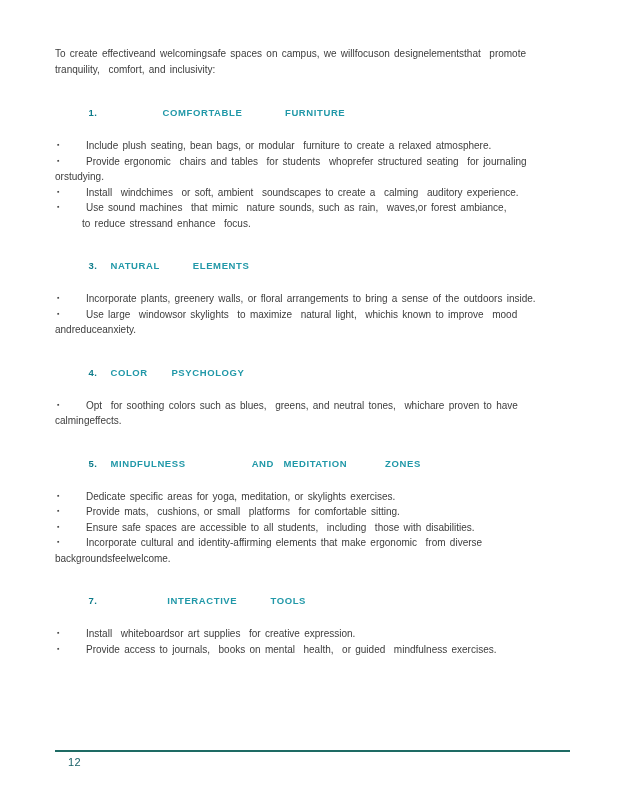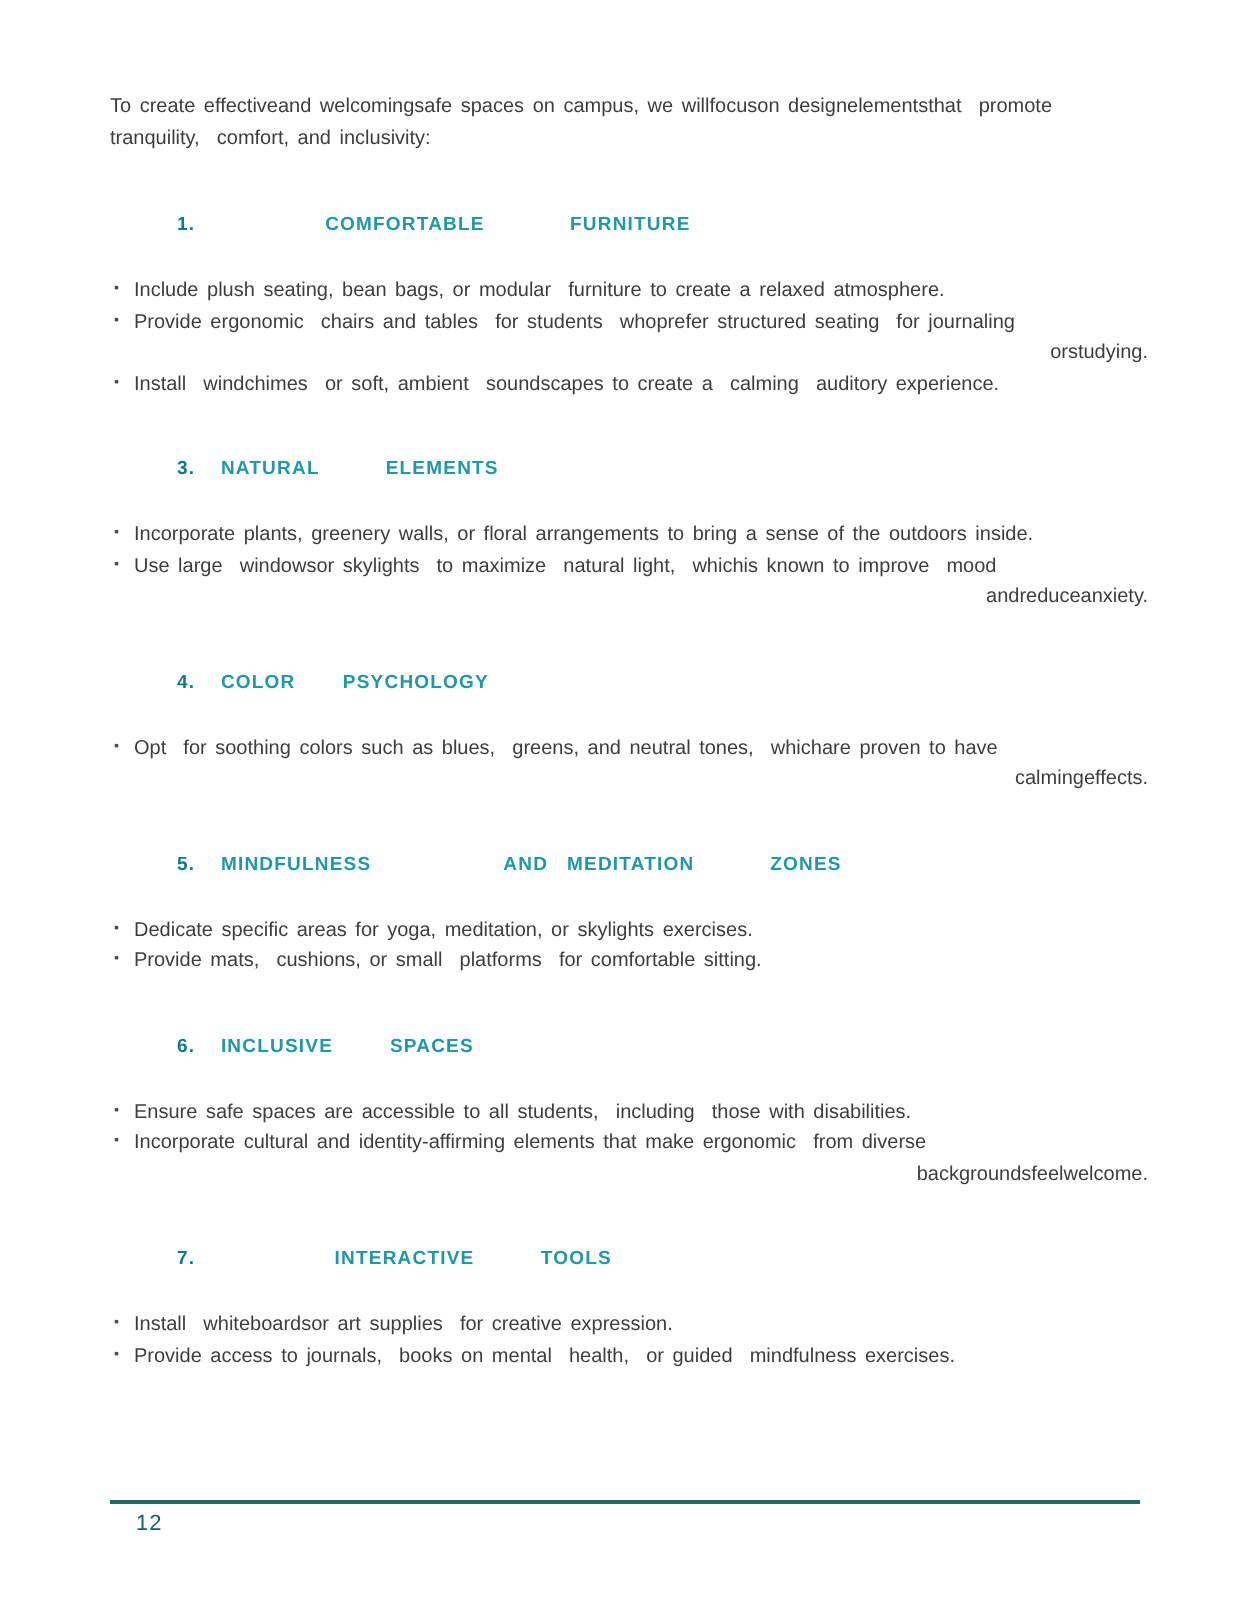--- a/index.html
+++ b/index.html
@@ -35,25 +35,25 @@
     position:relative;
     margin:0;
   }
   .bullet-marker{
     position:absolute;
     left:2px;top:3px;
     font-size:7px;
     color:#4d4d4d;
   }
   .line{
-    margin-left:12px;
+    margin-left:31px;
     line-height:15.5px;
     white-space:pre;
   }
-  .cont-margin{margin-left:0;text-align:right;}
+  .cont-margin{margin-left:0;}
   .cont-text{margin-left:27px;}
   .footer-rule{
     position:absolute;
     left:55px;right:48px;top:750px;
     height:2px;
     background:#1e6b64;
   }
   .page-number{
     position:absolute;
     left:68px;top:756px;
@@ -82,20 +82,25 @@
       <span class="bullet-marker">▪</span>
       <div class="line">Provide ergonomic  chairs and tables  for students  whoprefer structured seating  for journaling</div>
       <div class="line cont-margin">orstudying.</div>
     </div>
   </section>
 
   <section>
     <div class="bullet-item">
       <span class="bullet-marker">▪</span>
       <div class="line">Install  windchimes  or soft, ambient  soundscapes to create a  calming  auditory experience.</div>
+    </div>
+    <div class="bullet-item">
+      <span class="bullet-marker">▪</span>
+      <div class="line">Use sound machines  that mimic  nature sounds, such as rain,  waves,or forest ambiance,</div>
+      <div class="line cont-text">to reduce stressand enhance  focus.</div>
     </div>
   </section>
 
   <section>
     <div class="heading">
       <span class="hnum">3.</span><span class="hlabel">NATURAL       ELEMENTS</span>
     </div>
     <div class="bullet-item">
       <span class="bullet-marker">▪</span>
       <div class="line">Incorporate plants, greenery walls, or floral arrangements to bring a sense of the outdoors inside.</div>
@@ -126,23 +131,20 @@
       <span class="bullet-marker">▪</span>
       <div class="line">Dedicate specific areas for yoga, meditation, or skylights exercises.</div>
     </div>
     <div class="bullet-item">
       <span class="bullet-marker">▪</span>
       <div class="line">Provide mats,  cushions, or small  platforms  for comfortable sitting.</div>
     </div>
   </section>
 
   <section>
-    <div class="heading">
-      <span class="hnum">6.</span><span class="hlabel">INCLUSIVE      SPACES</span>
-    </div>
     <div class="bullet-item">
       <span class="bullet-marker">▪</span>
       <div class="line">Ensure safe spaces are accessible to all students,  including  those with disabilities.</div>
     </div>
     <div class="bullet-item">
       <span class="bullet-marker">▪</span>
       <div class="line">Incorporate cultural and identity-affirming elements that make ergonomic  from diverse</div>
       <div class="line cont-margin">backgroundsfeelwelcome.</div>
     </div>
   </section>

